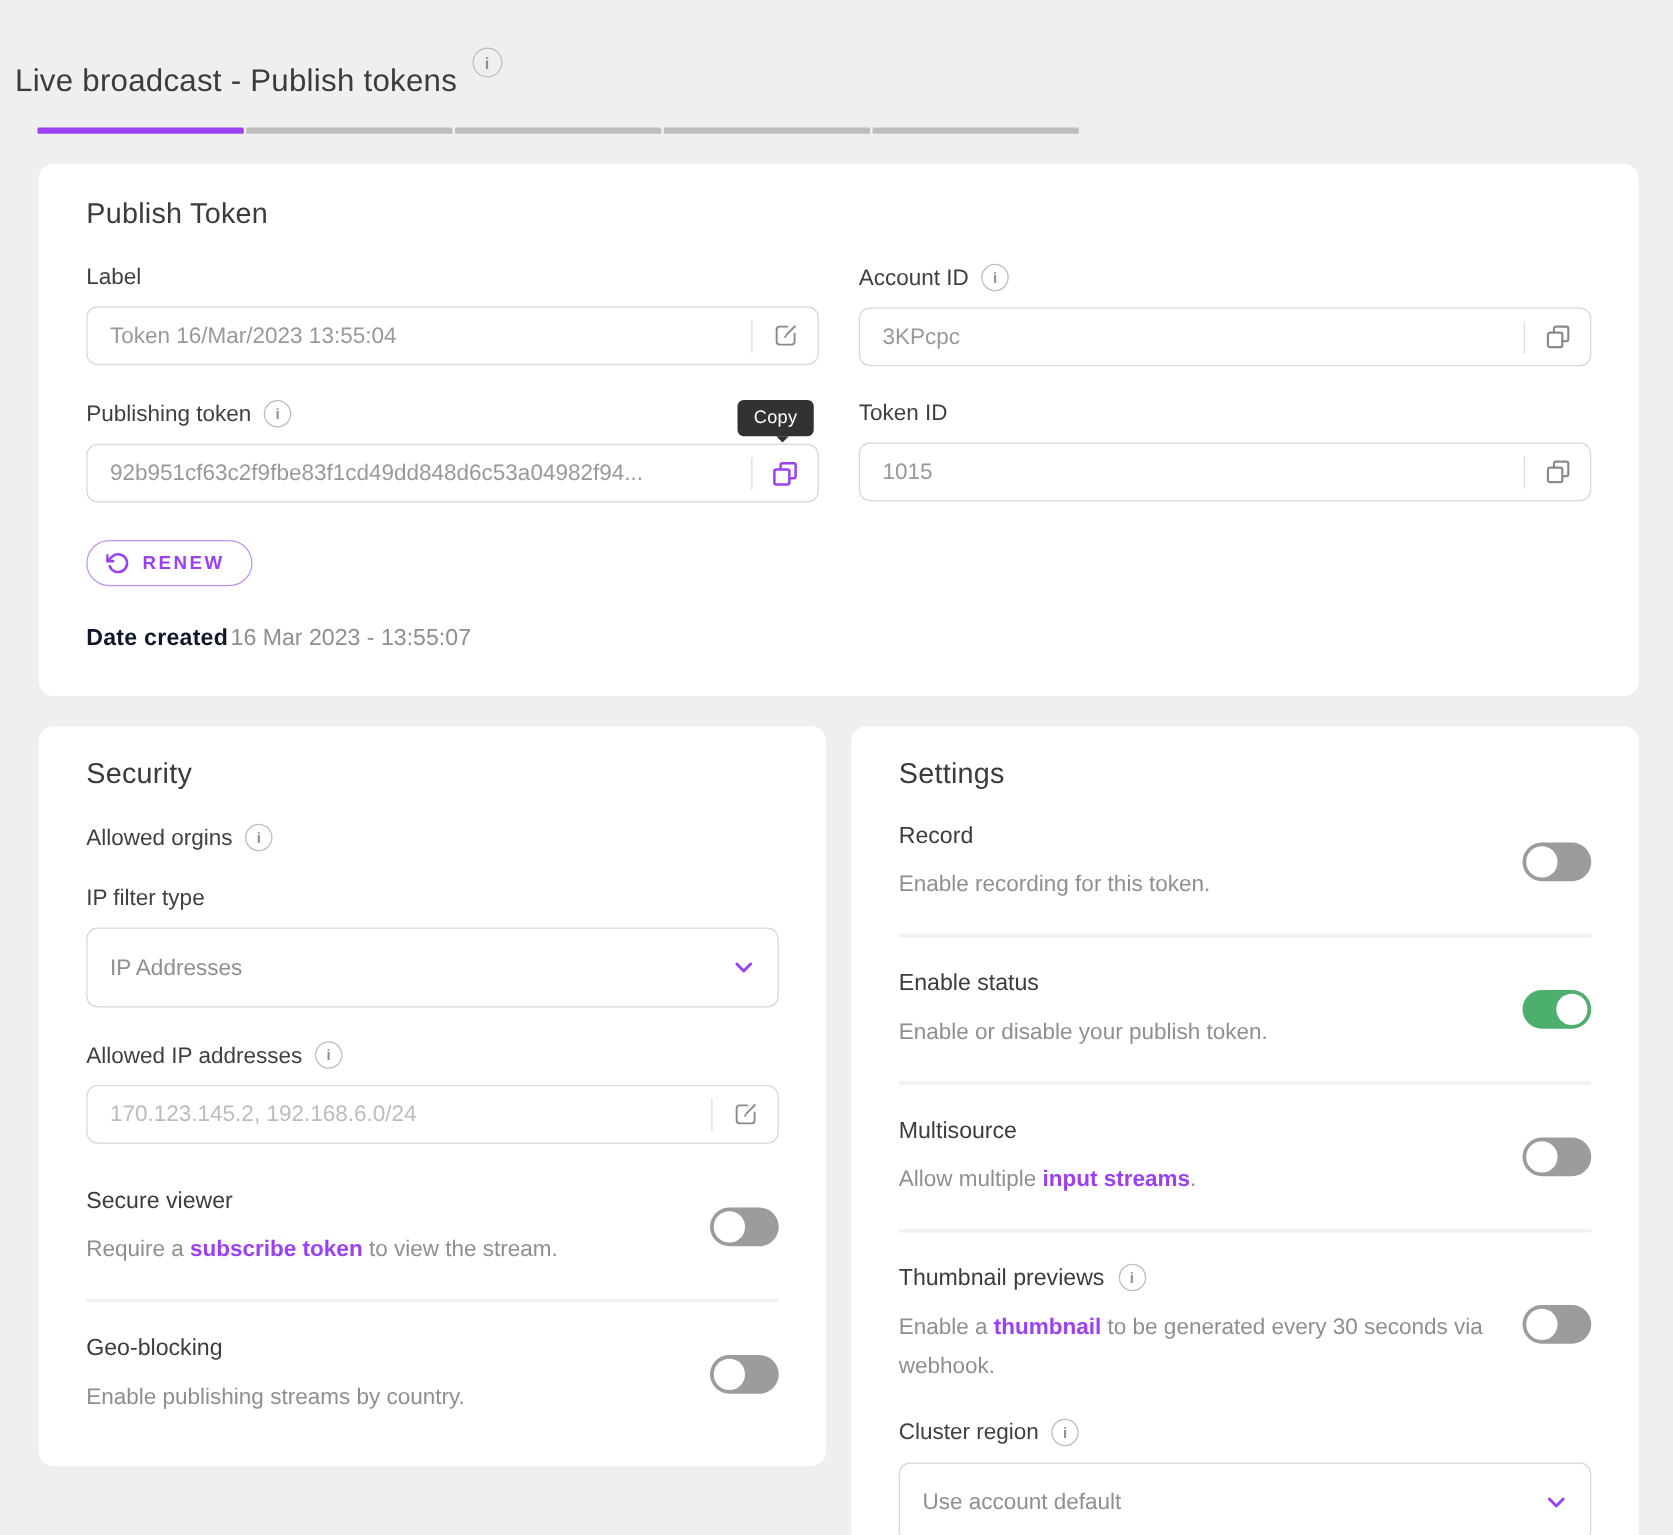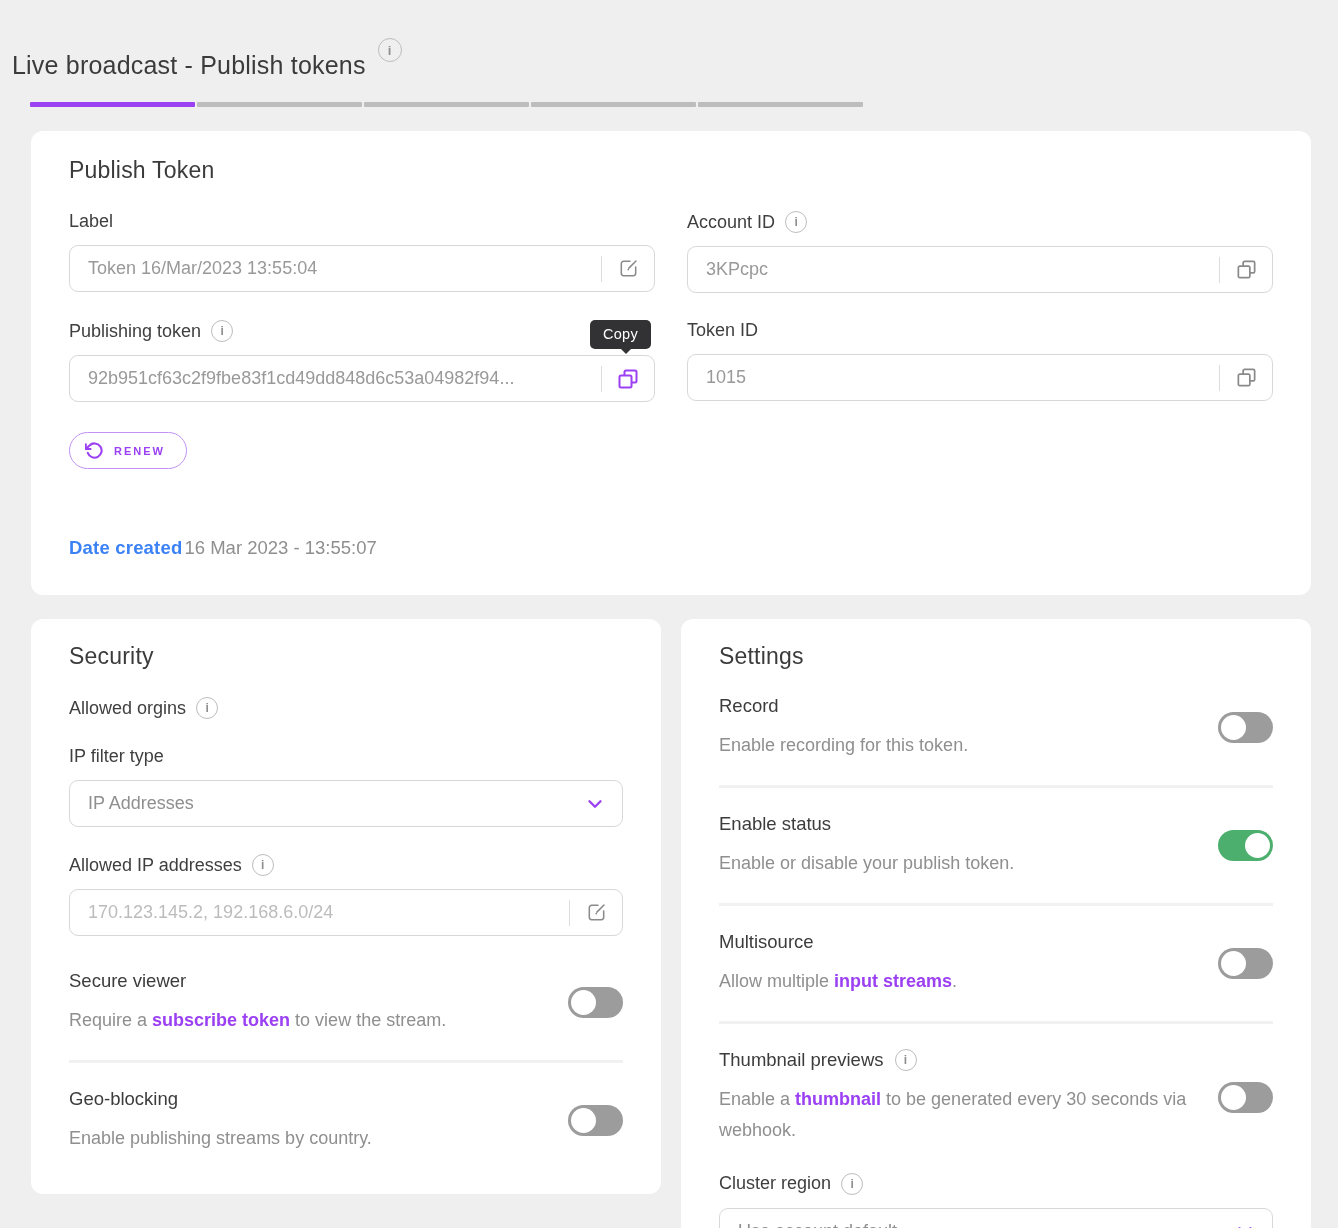--- a/index.html
+++ b/index.html
@@ -47,34 +47,34 @@
   .fgroup{margin-top:27px;}
   .flabel{display:flex;align-items:center;gap:10px;font-size:18px;color:var(--text-label);margin-bottom:13px;}
   .field{display:flex;align-items:center;height:47px;border:1px solid var(--border);border-radius:9px;background:#fff;position:relative;}
   .field input{flex:1;min-width:0;border:none;outline:none;background:transparent;padding:0 18px;font-size:18px;color:#999;font-family:inherit;white-space:nowrap;overflow:hidden;text-overflow:ellipsis;}
   .field input::placeholder{color:var(--text-placeholder);opacity:1;}
   .vdiv{width:1px;height:26px;background:#dcdcdc;flex-shrink:0;}
   .icon-btn{width:52px;height:100%;display:flex;align-items:center;justify-content:center;background:none;border:none;cursor:pointer;padding:0;flex-shrink:0;}
   .icon-gray{color:#8a8a8a;}
   .icon-accent{color:var(--accent);}
   
-  .select-field{display:flex;align-items:center;justify-content:space-between;height:47px;width:100%;
+  .select-field{display:flex;align-items:center;justify-content:space-between;height:64px;width:100%;
     border:1px solid var(--border);border-radius:9px;background:#fff;padding:0 16px 0 18px;cursor:pointer;font-family:inherit;}
   .select-value{font-size:18px;color:#8f8f8f;}
   
   .tooltip{position:absolute;top:-36px;right:3px;background:var(--tooltip-bg);color:#fff;
     font-size:14.5px;padding:6px 13px 7px;border-radius:5px;letter-spacing:.3px;}
   .tooltip::after{content:"";position:absolute;top:100%;right:20px;border:5px solid transparent;border-top-color:var(--tooltip-bg);}
   
   .renew-btn{margin-top:30px;display:inline-flex;align-items:center;gap:10px;height:37px;padding:0 21px 0 15px;
     border:1.6px solid var(--accent-border);border-radius:19px;background:#fff;cursor:pointer;
-    color:var(--accent);font-size:11px;font-weight:700;letter-spacing:2px;font-family:inherit;}
+    color:var(--accent);font-size:15px;font-weight:700;letter-spacing:2px;font-family:inherit;}
   
   .date-row{margin-top:30px;font-size:18.5px;display:flex;align-items:baseline;}
-  .date-label{color:#3b82f6;font-weight:700;letter-spacing:.2px;margin-top:38px;}
+  .date-label{color:#0f172a;font-weight:700;letter-spacing:.2px;}
   .date-value{color:var(--text-gray);margin-left:2px;}
   
   .trow{display:flex;align-items:center;margin-top:25px;}
   .trow-main{flex:1;padding-right:24px;min-width:0;}
   .trow-title{font-size:18.5px;color:#3C3C3C;display:flex;align-items:center;gap:11px;}
   .trow-desc{margin-top:13px;font-size:18px;color:var(--text-gray);line-height:1.72;}
   .inline-link{color:var(--accent);font-weight:700;cursor:pointer;}
   .toggle{width:55px;height:31px;border-radius:16px;background:var(--toggle-off);position:relative;border:none;cursor:pointer;flex-shrink:0;padding:0;}
   .toggle .knob{position:absolute;top:3px;left:3px;width:25px;height:25px;border-radius:50%;background:#fff;}
   .toggle.on{background:var(--toggle-on);}

